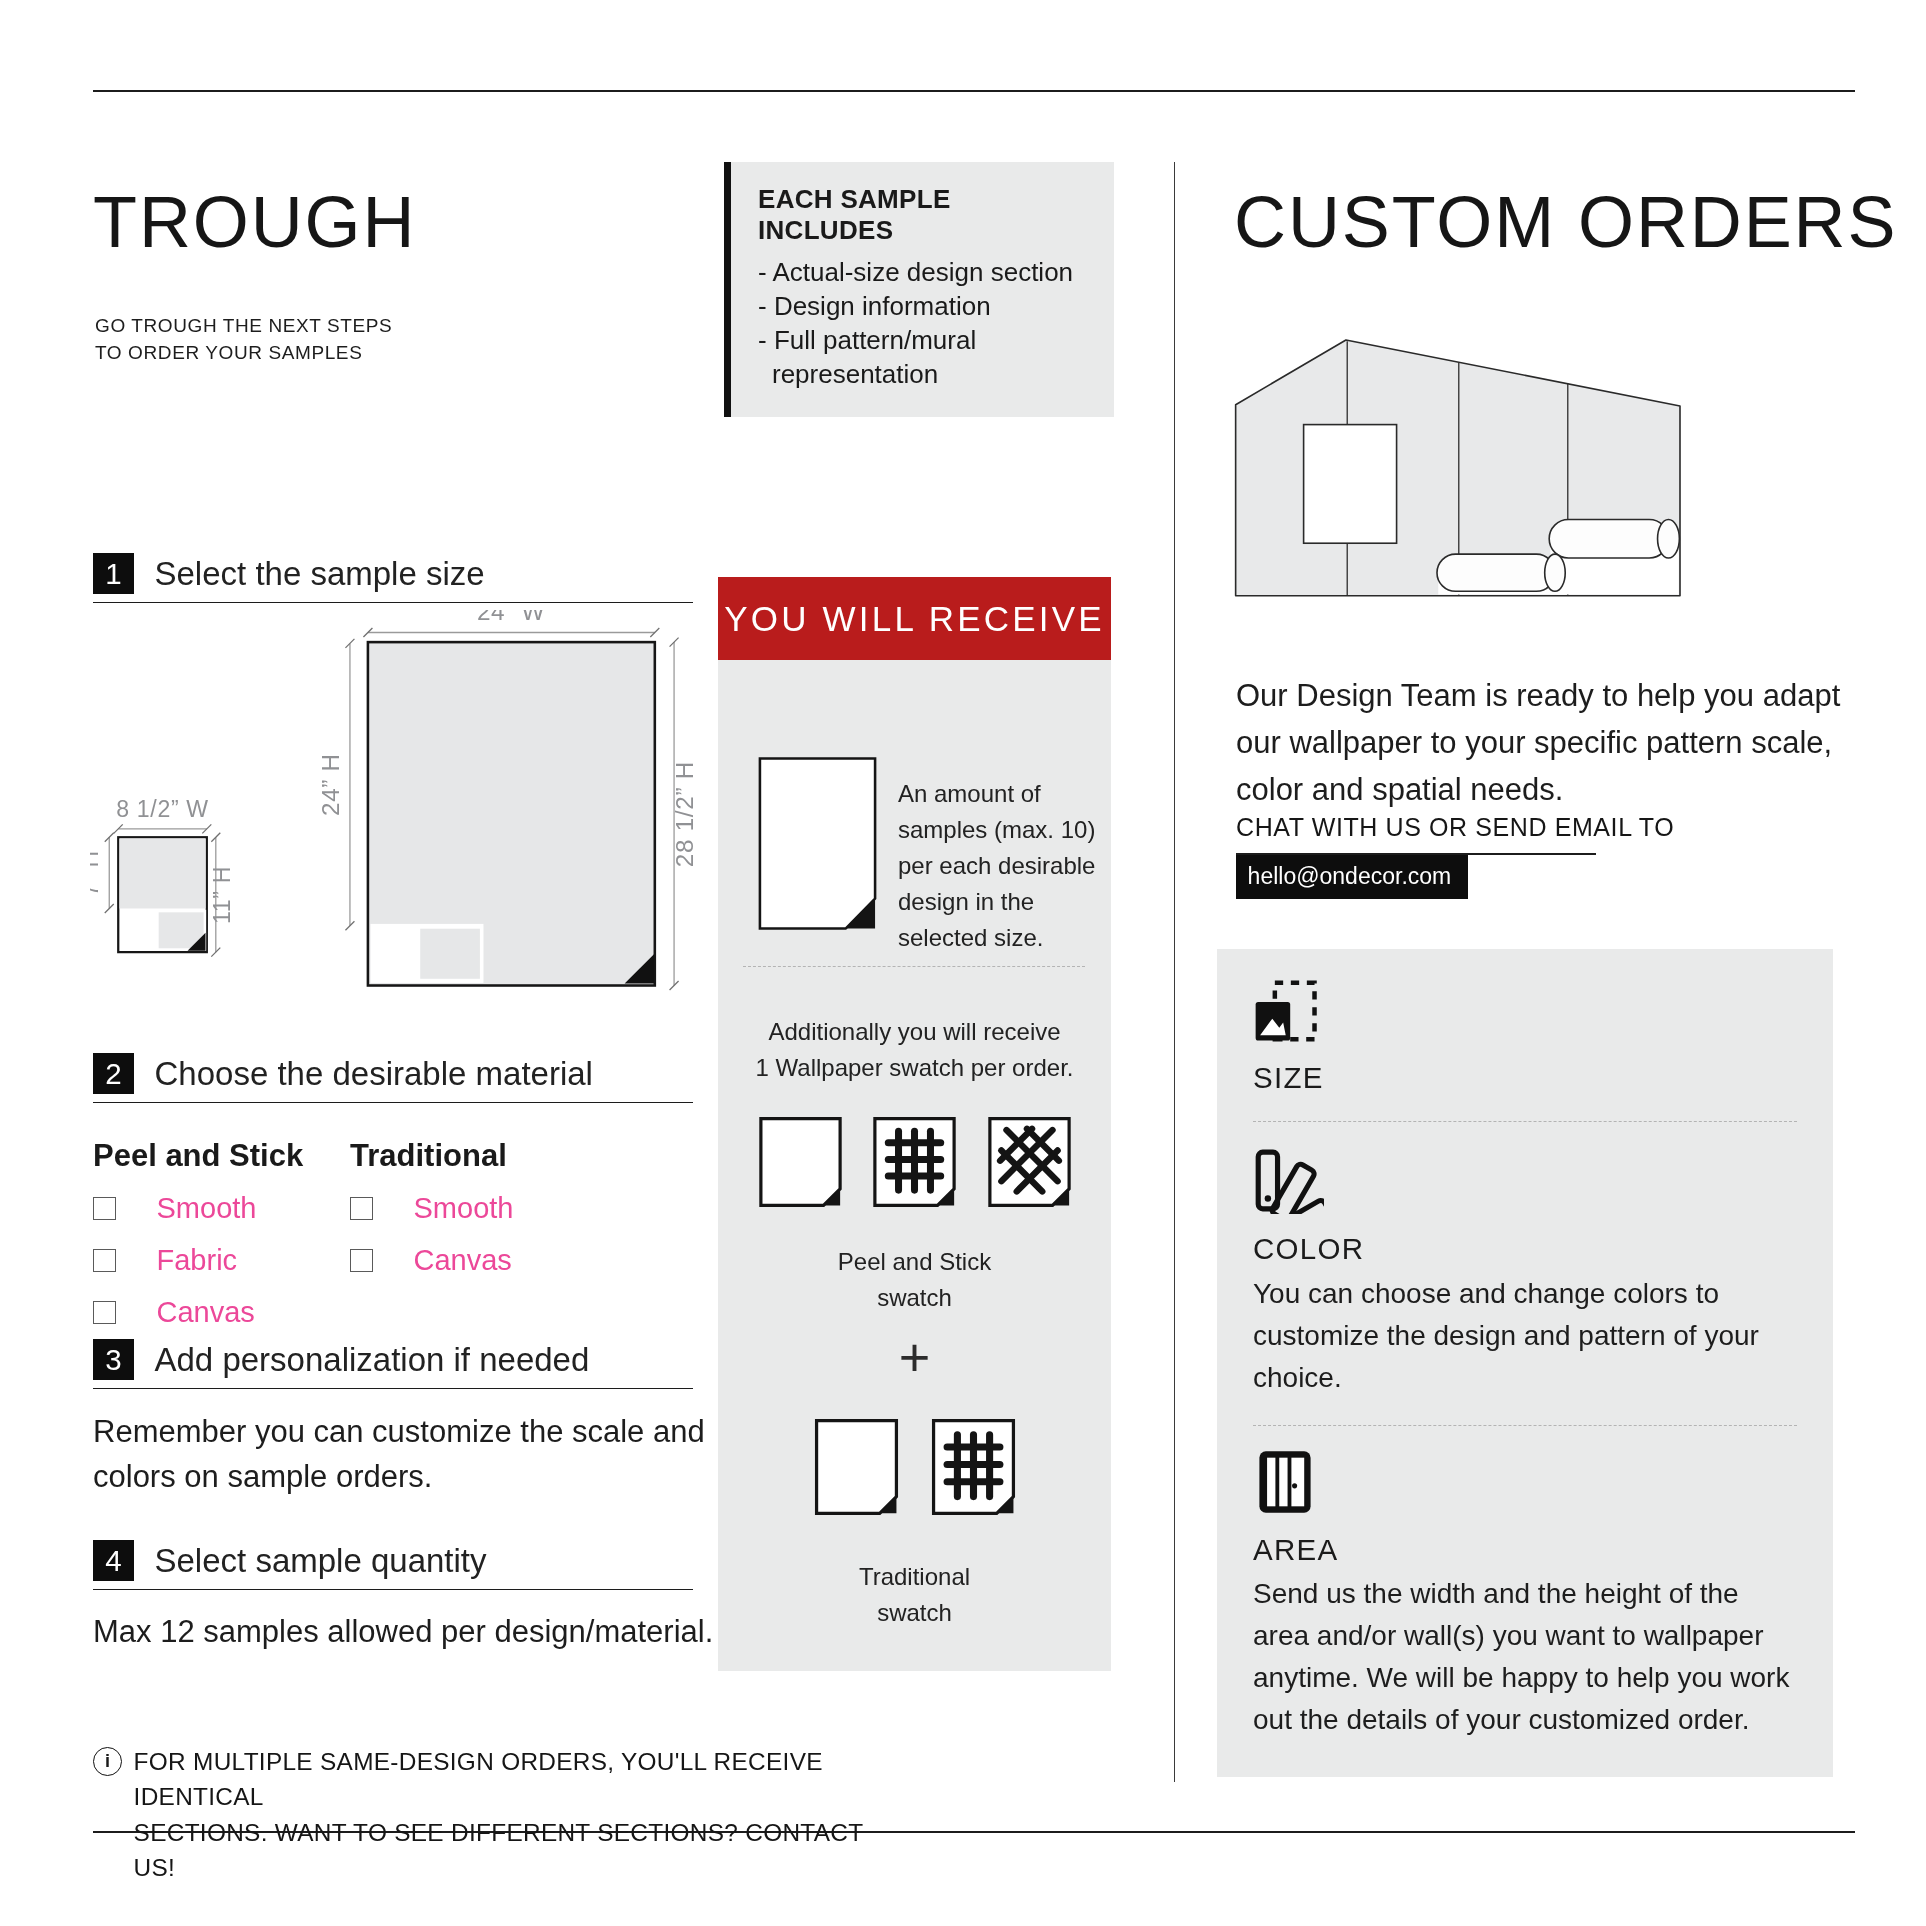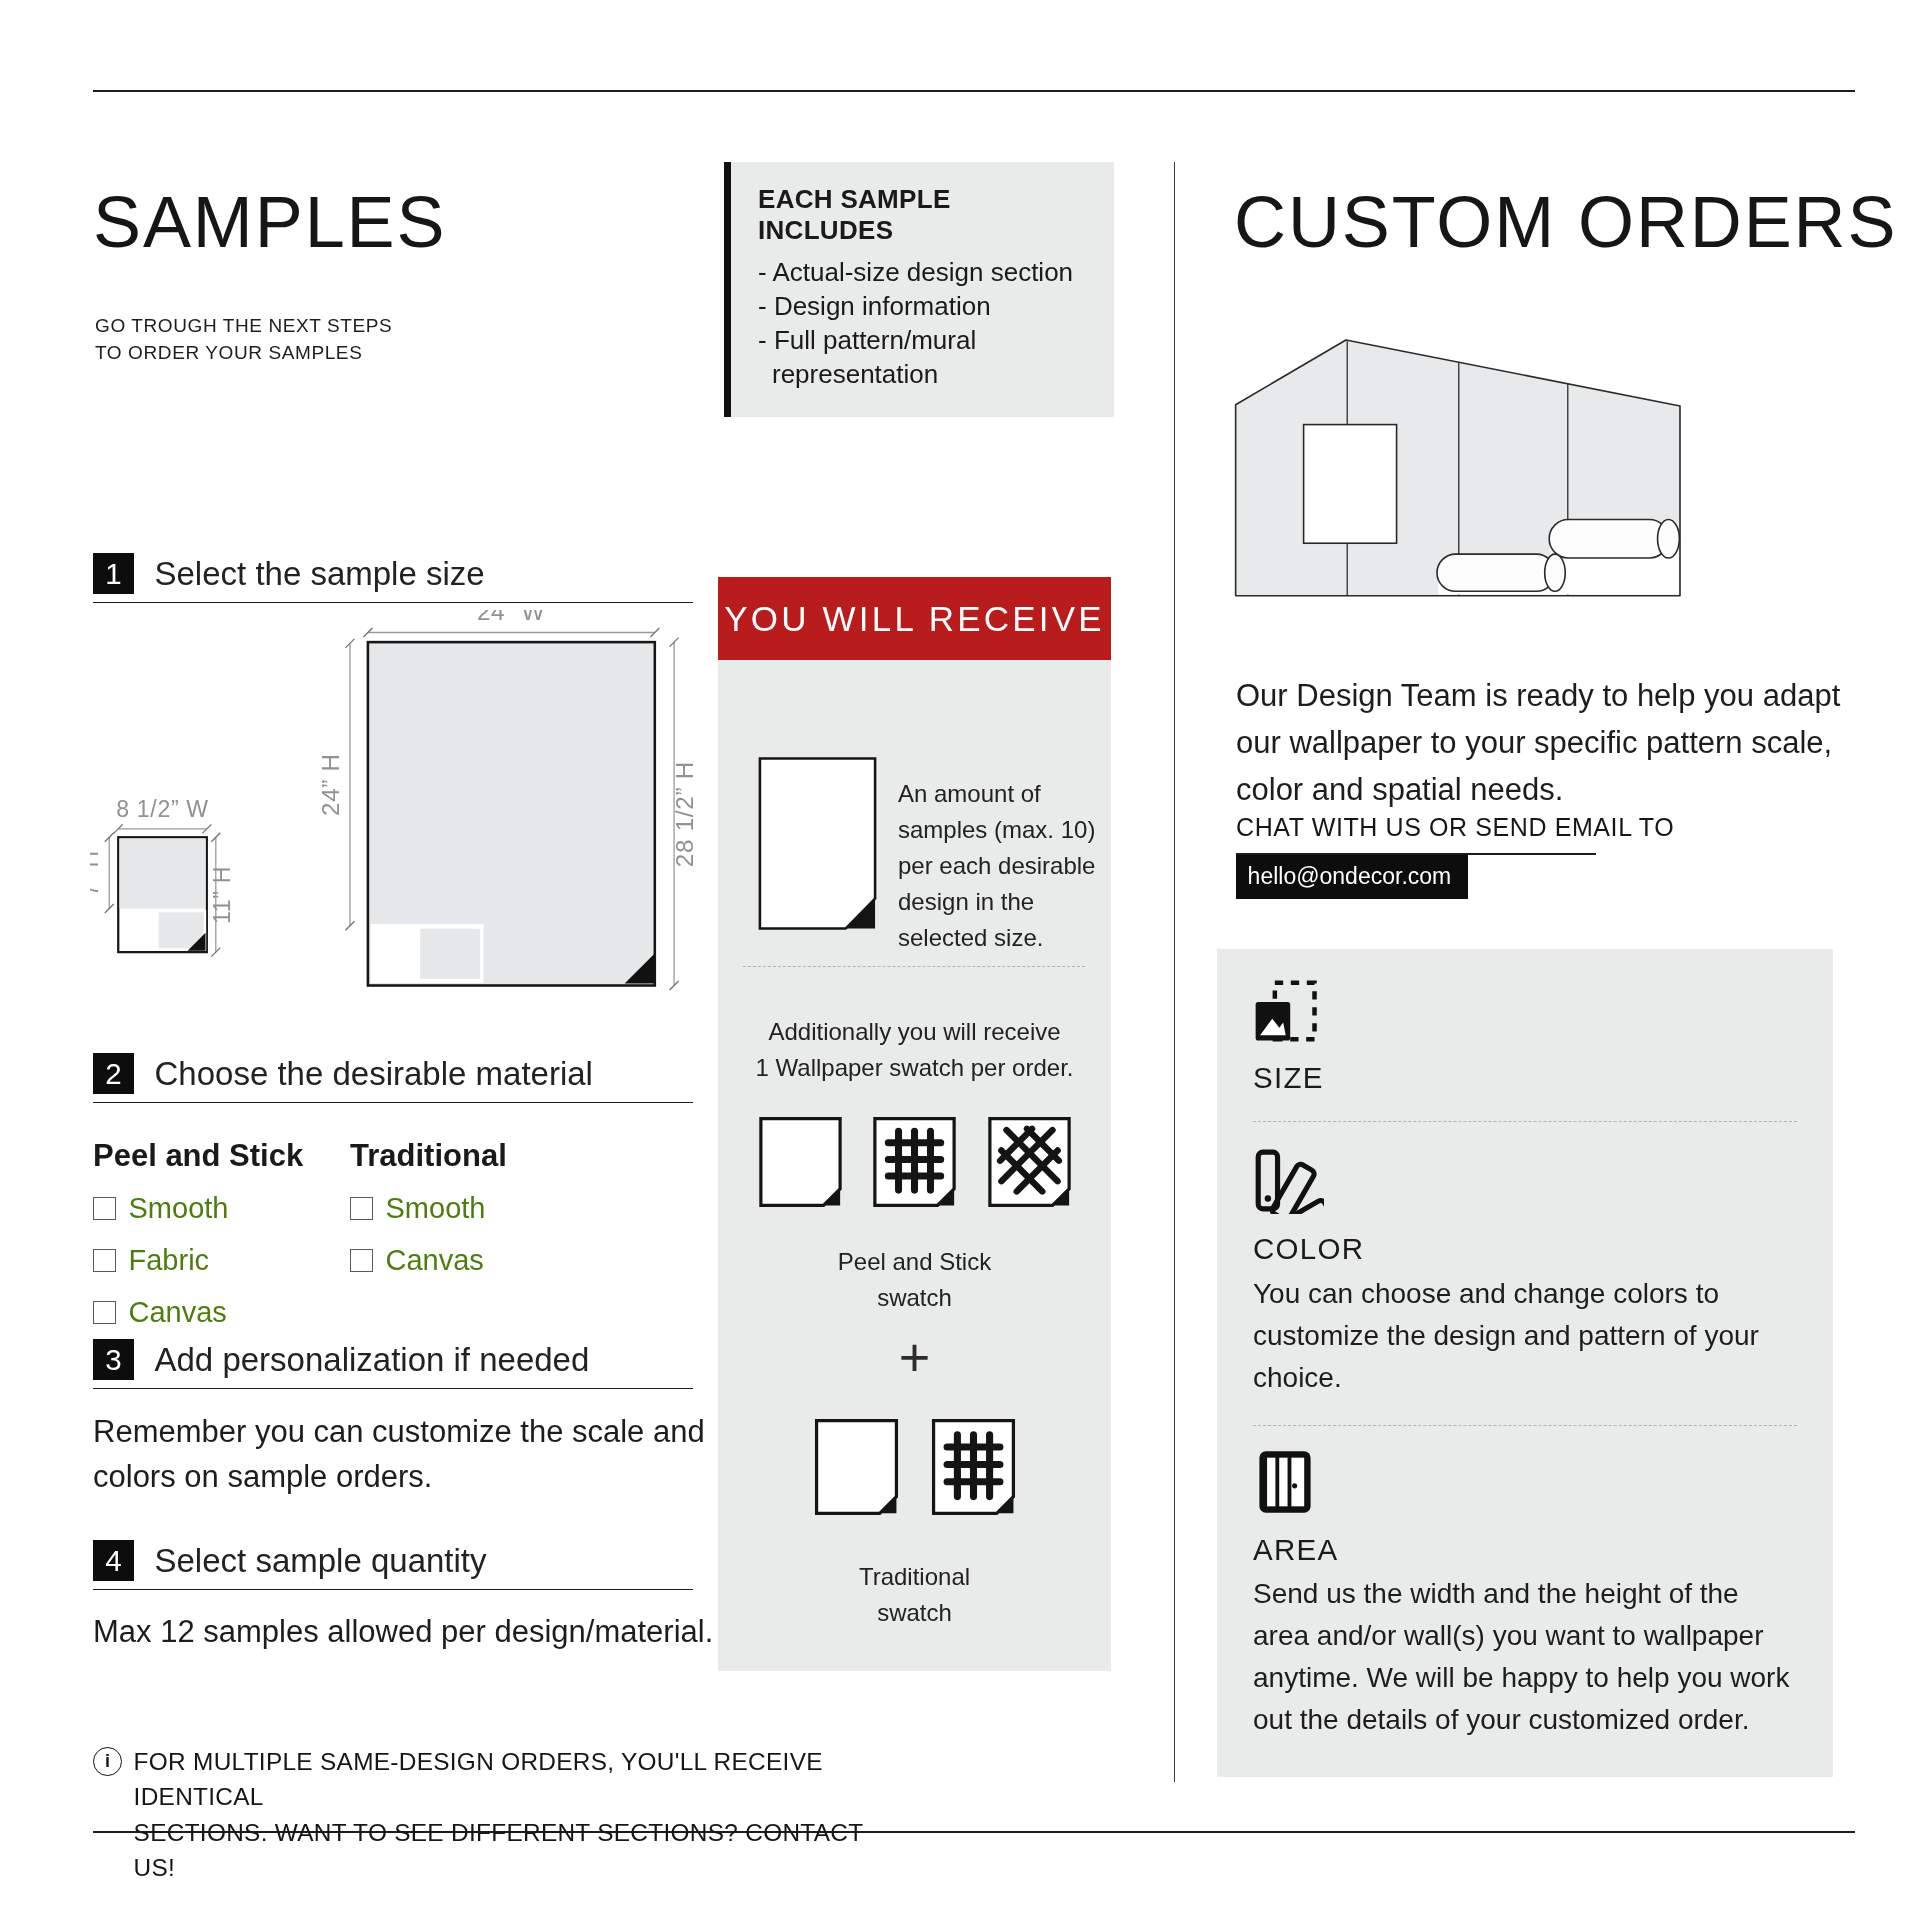--- a/index.html
+++ b/index.html
@@ -18,21 +18,21 @@
   .includes-title{font-size:26px;font-weight:bold;margin-bottom:10.3px;letter-spacing:0.3px;}
   .includes-item{font-size:26px;line-height:1.3;padding-left:14px;text-indent:-14px;}
   
   .step-head{width:600px;display:flex;align-items:center;border-bottom:1.9px solid #1c1c1c;padding-bottom:7.7px;}
   .step-badge{width:41px;height:41px;background:#0d0d0d;color:#fff;font-size:29.5px;display:flex;align-items:center;justify-content:center;flex:0 0 auto;}
   .step-title{font-size:33px;margin-left:20.5px;white-space:nowrap;color:#222;}
   .body-text{font-size:31px;line-height:1.45;color:#1d1d1d;}
   
   .mat-col{position:absolute;top:0;}
   .mat-title{font-size:31px;font-weight:bold;margin-bottom:18px;}
-  .mat-item{font-size:29px;margin-bottom:19px;display:flex;align-items:center;color:#4d7c0f;}
+  .mat-item{font-size:29px;margin-bottom:19px;display:flex;align-items:center;color:#ec4899;gap:28px;}
   .cb{width:20.5px;height:20.5px;border:1.9px solid #5a5a5a;display:inline-block;margin-right:13px;flex:0 0 auto;}
   
   .note{display:flex;align-items:flex-start;}
   .note-icon{width:27px;height:27px;border:1.9px solid #111;border-radius:50%;font-size:18px;font-weight:bold;display:flex;align-items:center;justify-content:center;margin-right:11.6px;flex:0 0 auto;margin-top:2.6px;}
   .note-text{font-size:24.4px;line-height:1.45;letter-spacing:0.3px;color:#161616;}
   
   .banner{width:393px;height:83px;background:#b91c1c;color:#fff;display:flex;align-items:center;justify-content:center;font-size:35px;letter-spacing:3.2px;white-space:nowrap;}
   .mid-panel{width:393px;height:1011px;background:#e9eaea;}
   .mid-text{font-size:24px;line-height:1.5;color:#222;}
   .dashed-div{border-top:1.3px dashed #b4b4b4;}
@@ -48,21 +48,21 @@
   .rp-div{border-top:1.3px dashed #b4b4b4;margin:26px 0 24.4px 0;}
   svg text{font-family:"Liberation Sans",sans-serif;}
 </style>
 </head>
 <body>
 
 <div class="abs rule" style="left:93px;top:90px;width:1762px;"></div>
 <div class="abs rule" style="left:93px;top:1831px;width:1762px;"></div>
 <div class="abs" style="left:1174px;top:162px;width:1.3px;height:1620px;background:#3a3a3a;"></div>
 
-<div class="abs big-title" style="left:93px;top:181px;">SAMPLES</div>
+<div class="abs big-title" style="left:93px;top:181px;">TROUGH</div>
 
 <div class="abs subtitle" style="left:95px;top:313px;">
   <div>GO TROUGH THE NEXT STEPS</div>
   <div>TO ORDER YOUR SAMPLES</div>
 </div>
 
 <div class="abs includes-box" style="left:724px;top:162px;">
   <div class="includes-title">EACH SAMPLE INCLUDES</div>
   <div class="includes-item">- Actual-size design section</div>
   <div class="includes-item">- Design information</div>

